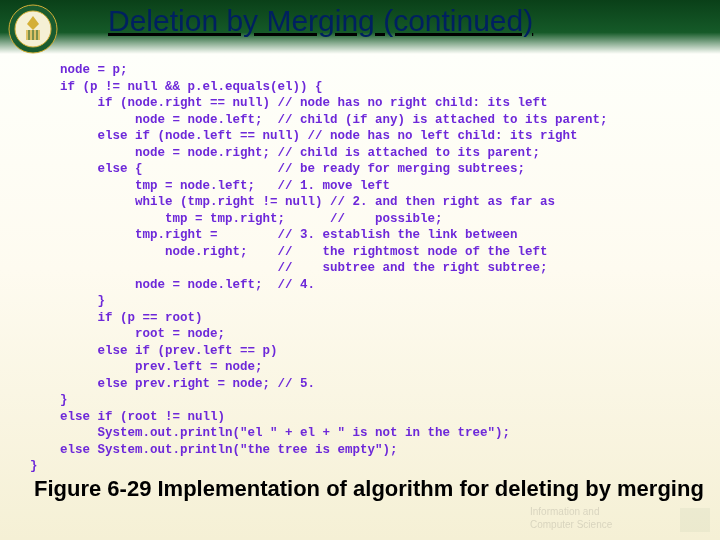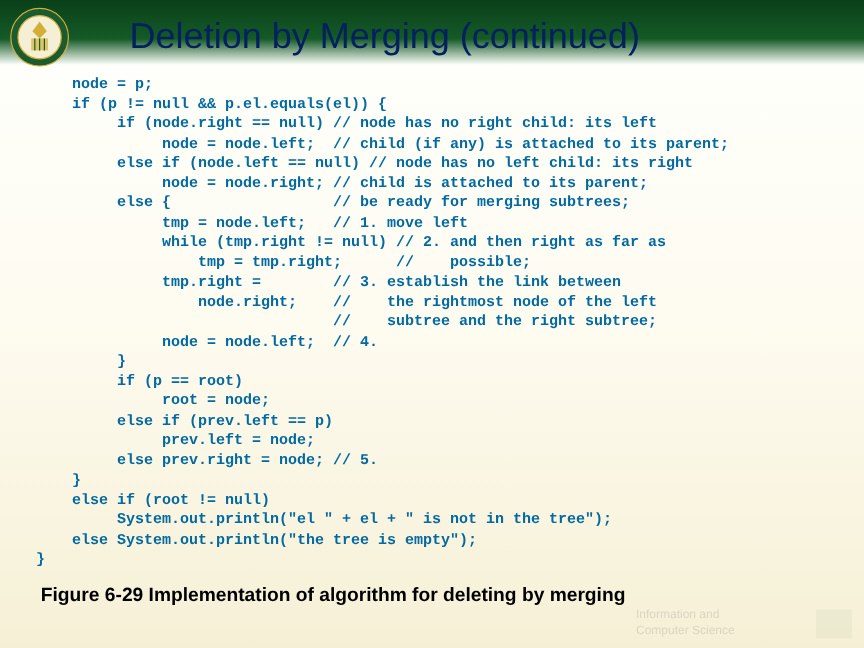--- a/index.html
+++ b/index.html
@@ -7,53 +7,53 @@
   padding: 0;
   width: 720px;
   height: 540px;
   font-family: Arial, sans-serif;
   background: linear-gradient(to bottom, #0a4018 0%, #155a28 6%, #fefffa 10%, #fefbf0 50%, #f5f0d5 100%);
   overflow: hidden;
   position: relative;
 }
 .header {
   display: flex;
-  align-items: center;
   height: 58px;
+  text-decoration: underline;
 }
 .logo {
   width: 50px;
   height: 50px;
   margin-left: 8px;
   margin-top: 4px;
 }
 .title {
   color: #002060;
   font-size: 30px;
   font-weight: normal;
   margin-left: 50px;
   margin-top: 4px;
 }
 .code-block {
   font-family: 'Courier New', monospace;
   font-weight: bold;
   font-size: 12.5px;
   line-height: 1.32;
   white-space: pre;
-  color: #0369a1;
+  color: #6d28d9;
   margin-left: 30px;
   margin-top: 4px;
 }
 .caption {
   font-family: Arial, sans-serif;
   font-weight: bold;
-  font-size: 16px;
+  font-size: 22px;
   color: #000;
   margin-left: 34px;
-  margin-top: 12px;
+  margin-top: 0;
   line-height: 1.3;
 }
 .caption .cont {
   margin-left: 108px;
 }
 .footer {
   position: absolute;
   bottom: 0;
   right: 0;
   width: 200px;

